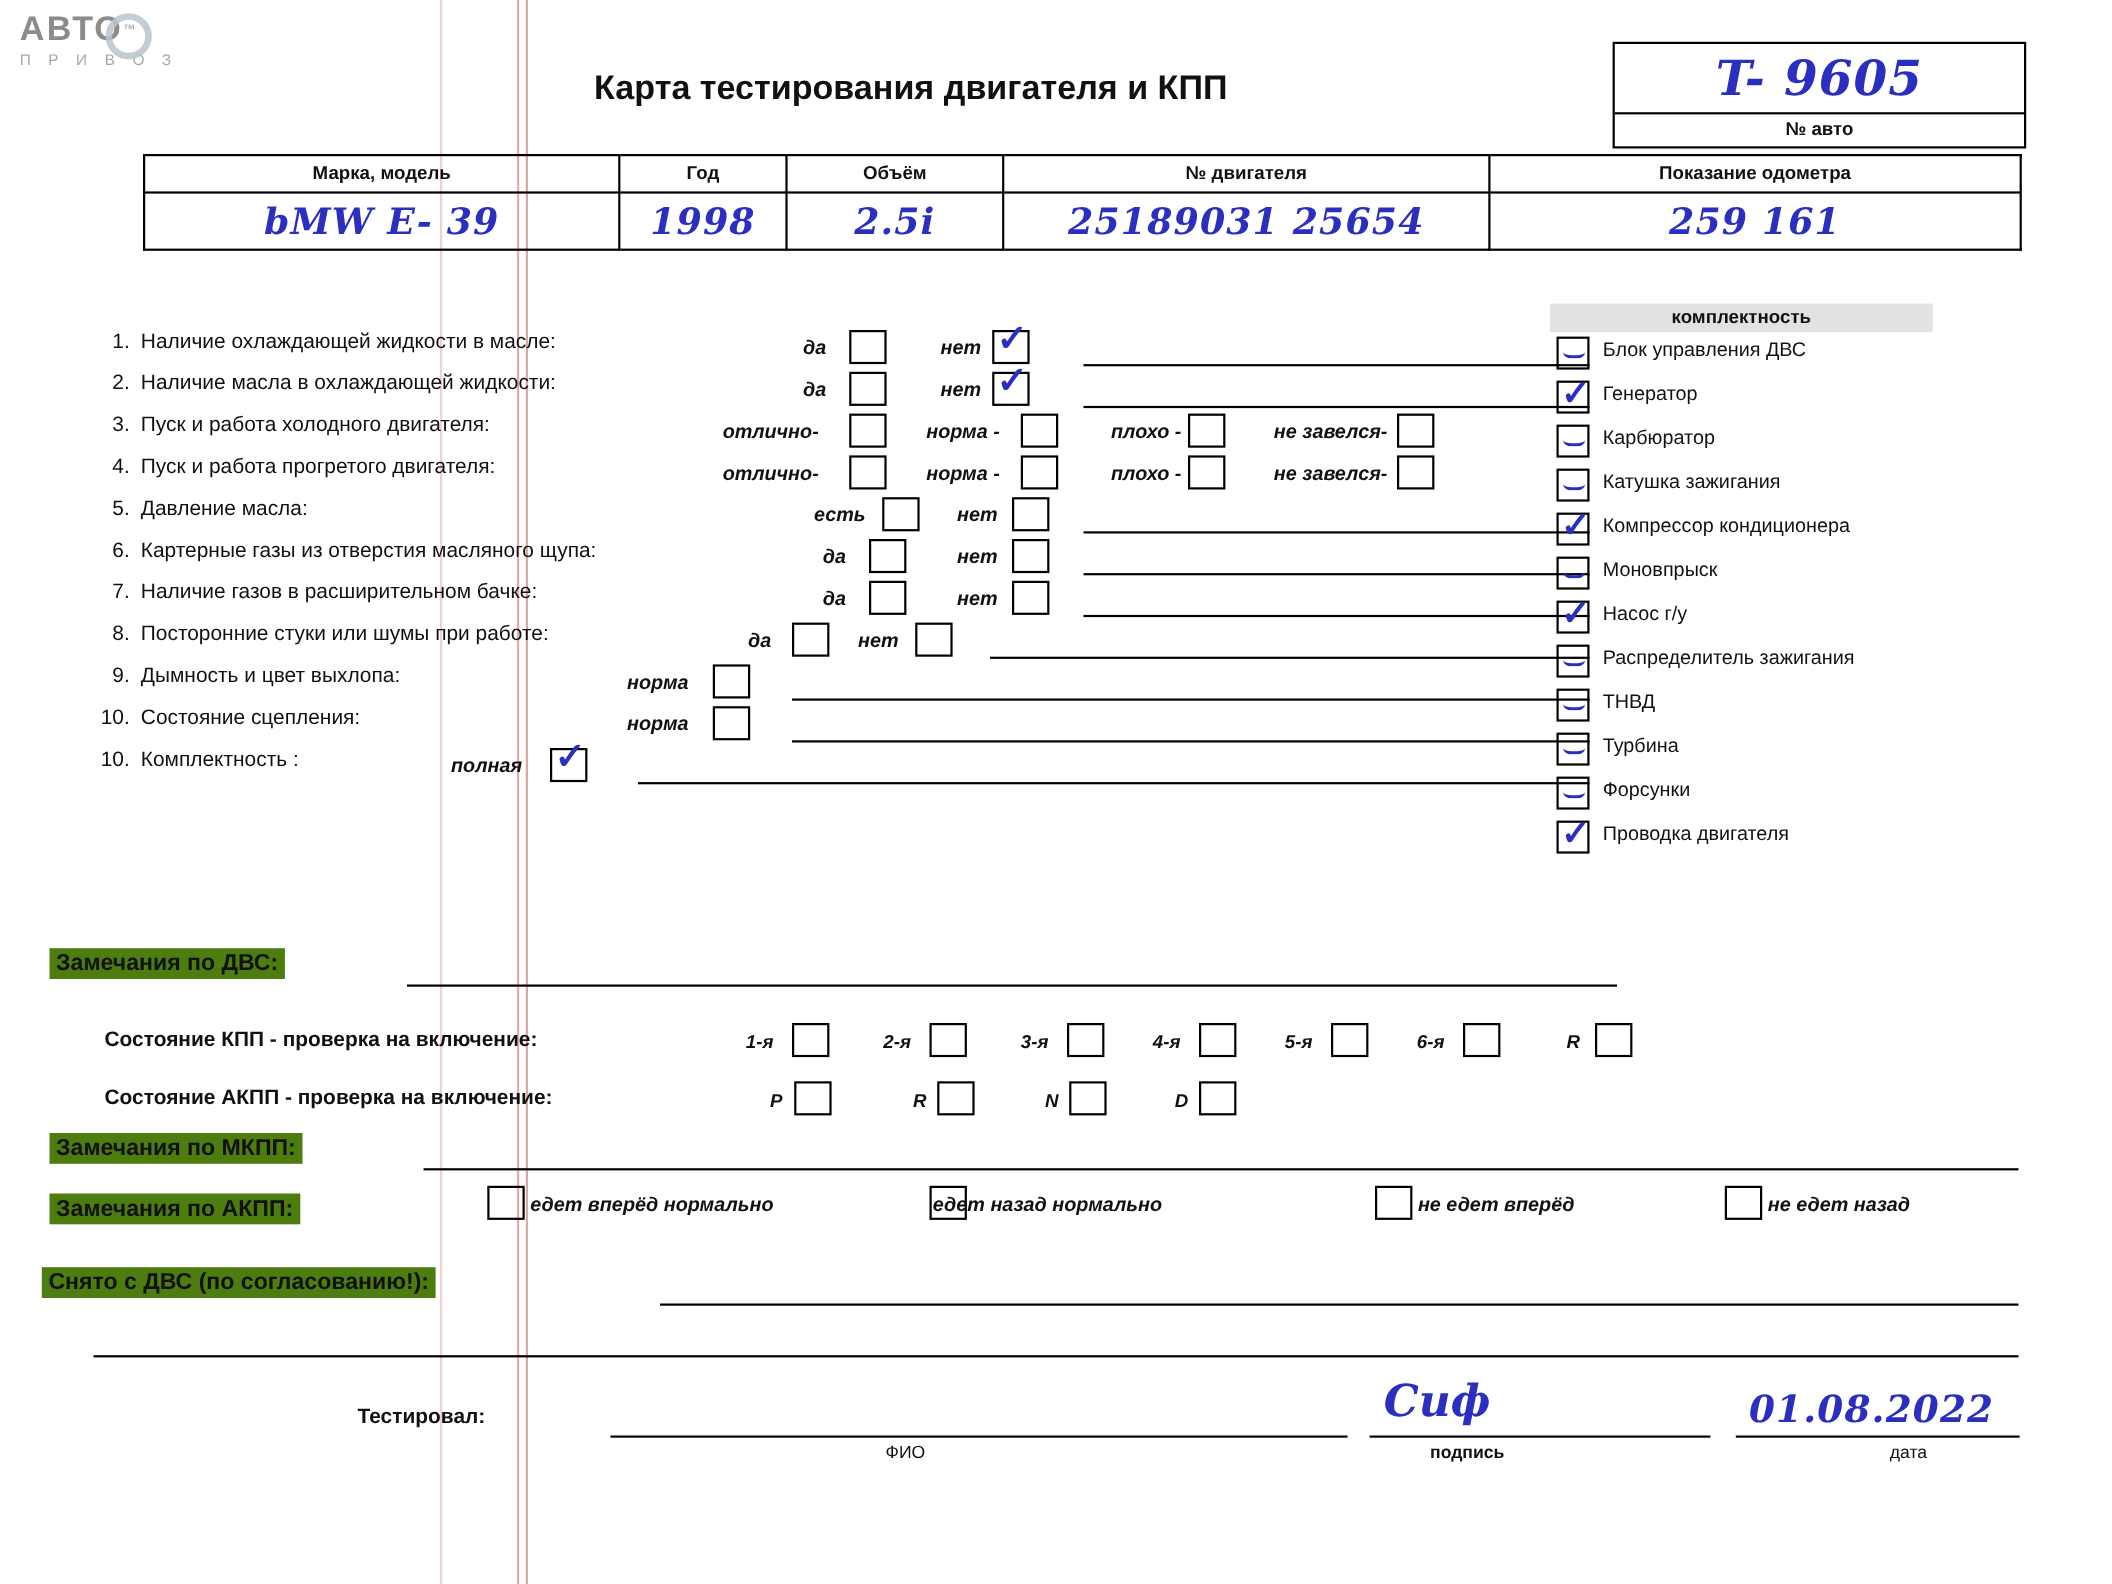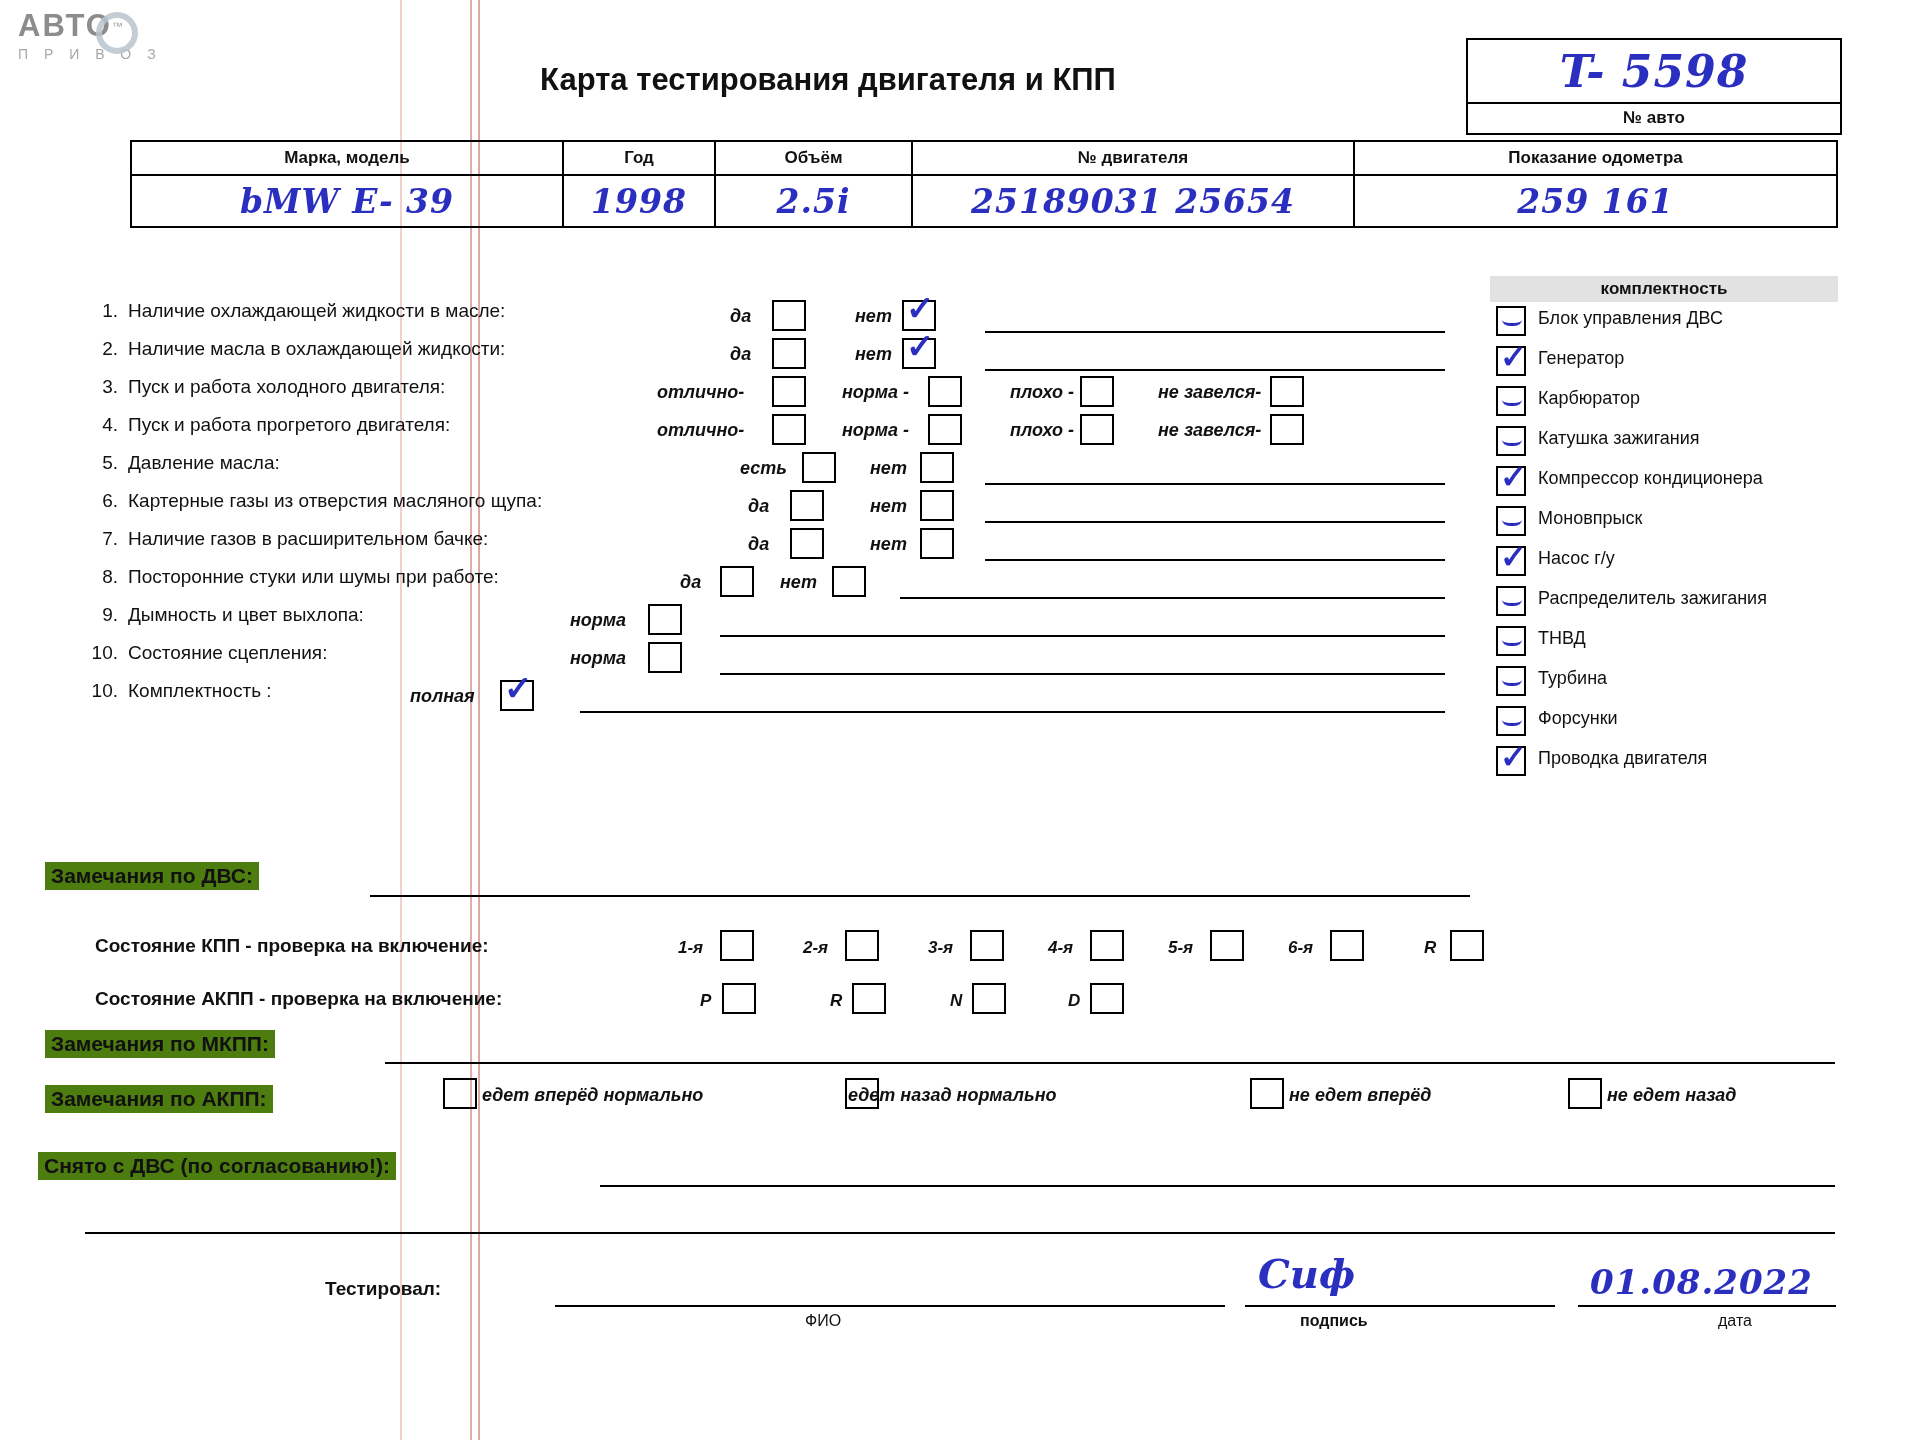--- a/index.html
+++ b/index.html
@@ -60,21 +60,21 @@
   .list{position:absolute;left:80px;top:300px;width:1390px;}
   .row{position:relative;height:38px;}
   .num{position:absolute;left:0;width:38px;text-align:right;font-size:19px;}
   .txt{position:absolute;left:48px;font-size:19px;white-space:nowrap;}
   .opt{position:absolute;font-style:italic;font-size:18px;font-weight:bold;}
   .box{position:absolute;width:34px;height:31px;border:2px solid #000;box-sizing:border-box;}
   .line{position:absolute;height:0;border-bottom:2px solid #000;}
   .tick{position:absolute;font-family:"DejaVu Serif",serif;color:#2a2fbf;font-size:34px;line-height:28px;font-weight:bold;}
 
   
-  .kompl{position:absolute;left:1490px;top:276px;width:348px;}
+  .kompl{position:absolute;left:1409px;top:276px;width:348px;}
   .kompl .head{background:#e2e2e2;text-align:center;font-size:17px;font-weight:bold;height:26px;line-height:26px;}
   .kitem{position:relative;height:40px;}
   .kitem .kbox{position:absolute;left:6px;top:4px;width:30px;height:30px;border:2px solid #000;box-sizing:border-box;}
   .kitem .klabel{position:absolute;left:48px;top:6px;font-size:18px;white-space:nowrap;}
   .kitem .kmark{position:absolute;left:10px;top:-4px;font-family:"DejaVu Serif",serif;color:#2a2fbf;font-size:32px;font-weight:bold;}
   .kitem .kdash{position:absolute;left:12px;top:9px;width:20px;height:12px;border-bottom:3px solid #2a2fbf;border-radius:40%;}
 
   
   .hl{background:#4d7c0f;}
   .sec{position:absolute;font-size:21px;font-weight:bold;}
@@ -98,21 +98,21 @@
 
   <div class="logo">
     <div class="ring"></div>
     <div><span class="big">АВТО</span><span class="tm">™</span></div>
     <div class="small">П Р И В О З</div>
   </div>
 
   <h1 class="title">Карта тестирования двигателя  и КПП</h1>
 
   <div class="carnum">
-    <div class="val hw">T- 5598</div>
+    <div class="val hw">T- 9605</div>
     <div class="lbl">№ авто</div>
   </div>
 
   <table class="tbl">
     <tbody>
         <tr>
       <td class="c-mark">Марка, модель</td>
       <td class="c-year">Год</td>
       <td class="c-vol">Объём</td>
       <td class="c-eng">№ двигателя</td>

